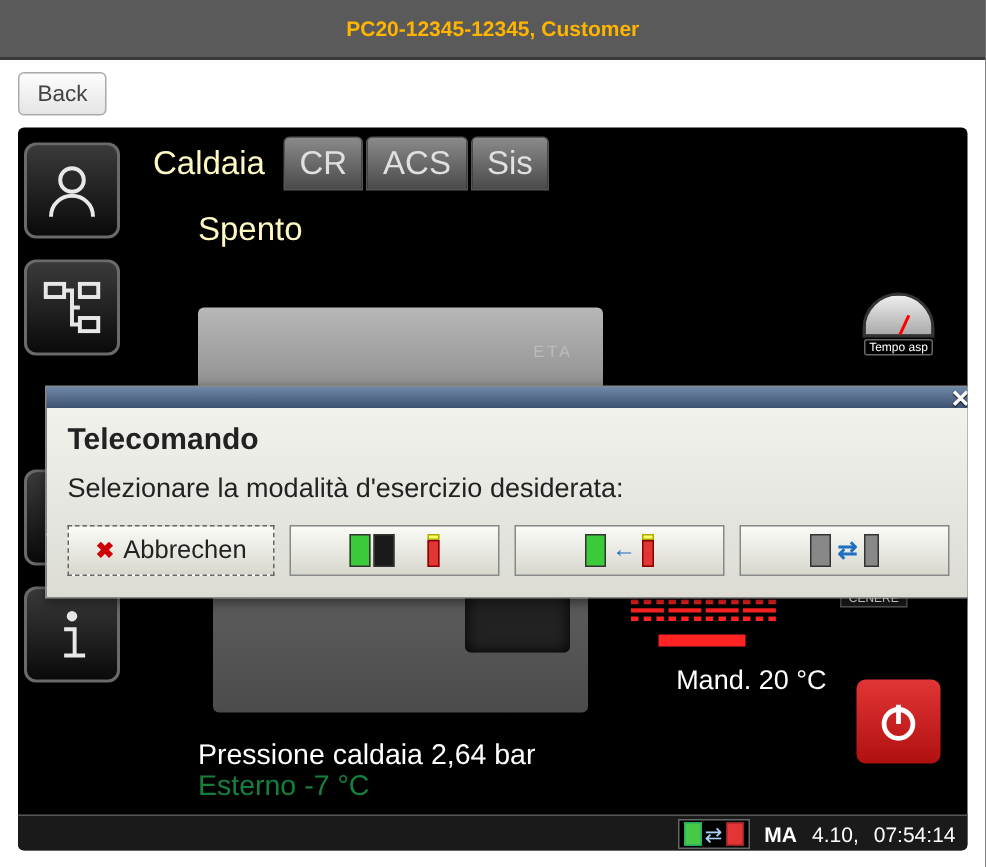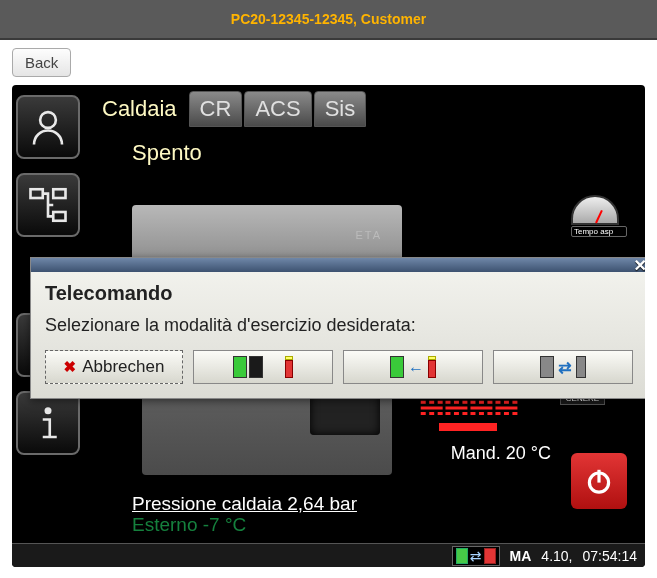--- a/index.html
+++ b/index.html
@@ -20,36 +20,36 @@
   .tab { background: linear-gradient(#8a8a8a,#4a4a4a); color: #e0e0e0; font-size: 22px; padding: 4px 10px; border-radius: 4px 4px 0 0; cursor: pointer; border: 1px solid #555; }
   .tab.active { background: #000; color: #fef9c3; border: none; }
   
   .status-label { position: absolute; left: 120px; top: 55px; color: #fef9c3; font-size: 22px; }
   
   .boiler { position: absolute; left: 120px; top: 110px; width: 270px; height: 280px; }
   .boiler-top { position: absolute; top: 10px; left: 0; width: 270px; height: 60px; background: linear-gradient(180deg,#b8b8b8,#8c8c8c); border-radius: 4px; display:flex; justify-content:flex-end; align-items:center; padding-right:20px; color:#bbb; font-size:11px; letter-spacing:2px;}
   .boiler-body { position: absolute; top: 70px; left: 10px; width: 250px; height: 210px; background: linear-gradient(180deg,#7a7a7a,#4b4b4b); border-radius: 4px; }
   .boiler-glass { position:absolute; top:120px; left:168px; width:70px; height:50px; background:#222; border-radius:4px; box-shadow:inset 0 0 10px #000;}
   
-  .tempo { position: absolute; right: 18px; top: 110px; width: 56px; height: 56px; display:flex; flex-direction:column; gap:1px;}
+  .tempo { position: absolute; right: 18px; top: 110px; width: 56px; height: 56px; display:flex; flex-direction:column; align-items:center; gap:1px;}
   .tempo-dial { width:48px; height:30px; background:linear-gradient(#eee,#aaa); border-radius:24px 24px 0 0; border:2px solid #333; position:relative;}
   .tempo-dial::after { content:""; position:absolute; width:2px; height:14px; background:red; left:50%; bottom:0; transform-origin:bottom; transform:rotate(25deg);}
   .tempo-label { color:#fff; font-size:8px; background:#000; border:1px solid #666; padding:0 2px; border-radius:2px;}
   
   .heat { position: absolute; right: 145px; top: 310px; width: 64px; height: 48px; color:#ff2323; display:flex; flex-direction:column; align-items:center;}
   .heat-waves { font-size: 30px; letter-spacing:-2px; height:22px; line-height:20px;}
   .heat-bar { width:58px; height:8px; background:#ff2323; margin-top:6px;}
   .mand-label { position:absolute; right:94px; top:358px; color:#fff; font-size:18px;text-align:right;}
   
   .powerbtn { position:absolute; right:18px; top:368px; width:56px; height:56px; background:linear-gradient(#e23535,#b01010); border-radius:6px; display:flex; align-items:center; justify-content:center; cursor:pointer;}
   .powerbtn svg { width:32px; height:32px; stroke:#fff; stroke-width:4; fill:none;}
   
   .texto-label { position:absolute; right:40px; top:306px; width:45px; height:14px; background:#1a1a1a; border:1px solid #555; color:#fff; font-size:8px; text-align:center; line-height:14px;}
   
-  .pressure { position:absolute; left:120px; top:408px; color:#fff; font-size:19px;text-decoration:underline;}
+  .pressure { position:absolute; left:120px; top:408px; color:#fff; font-size:19px;}
   .esterno { position:absolute; left:120px; top:429px; color:#15803d; font-size:19px;}
   
   .statusbar { position:absolute; bottom:0; left:0; right:0; height:24px; background:#1a1a1a; border-top:1px solid #555; display:flex; align-items:center; justify-content:flex-end; gap:10px; padding:0 8px; color:#fff; font-size:14px;}
   .status-icons { display:flex; align-items:center; gap:2px; background:#000; border:1px solid #666; padding:1px 3px;}
   .mini-icon { width:12px; height:16px; background:#47c947; border:1px solid #2a6; }
   .mini-icon.red { background:#e23535; border-color:#922;}
   .mini-arrow { color:#aad4ff; font-size:14px; }
   
   
   .dialog { position:absolute; left:18px; top:172px; width:622px; background:linear-gradient(#f4f4ef,#dcdcd5); border:1px solid #888; box-shadow:0 2px 8px rgba(0,0,0,.5);}

